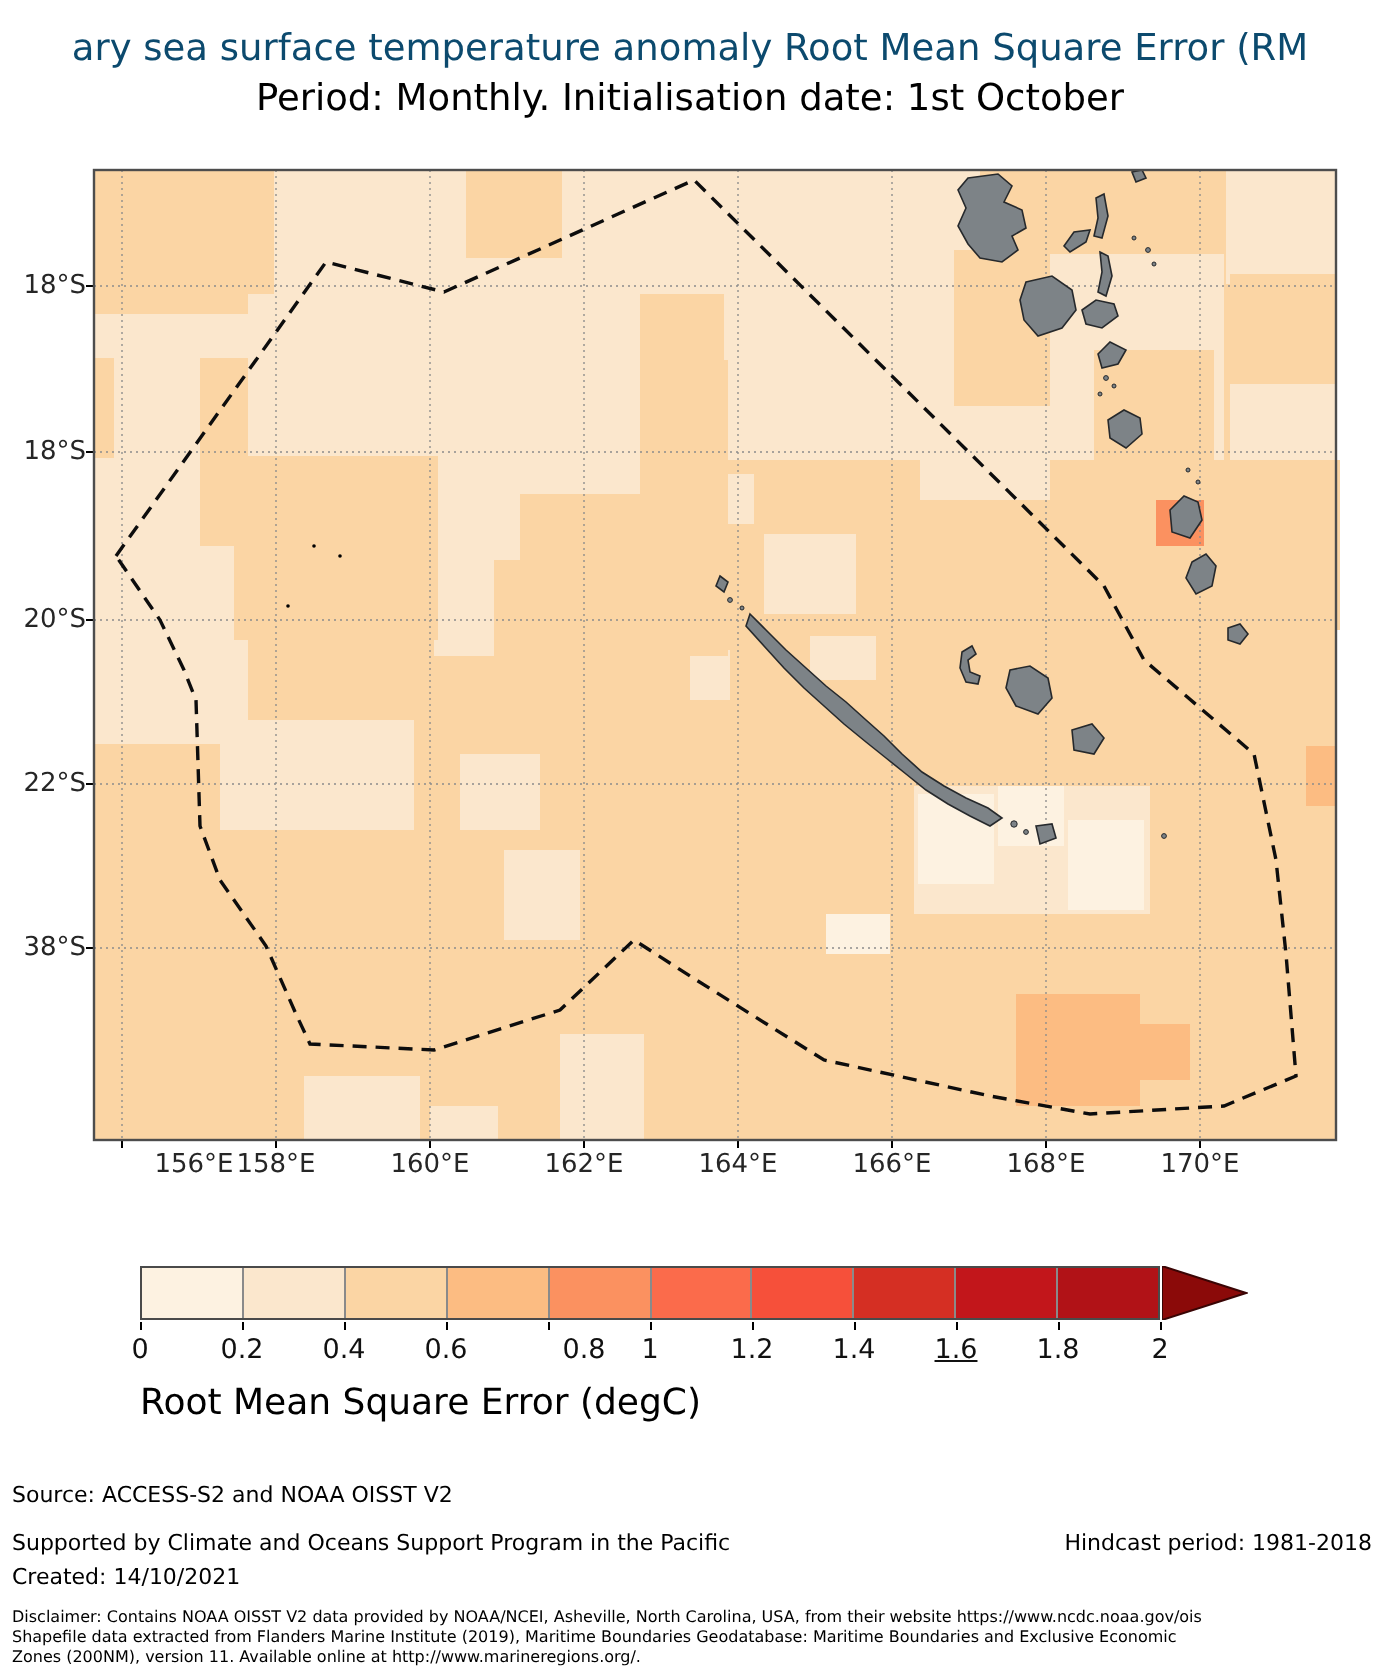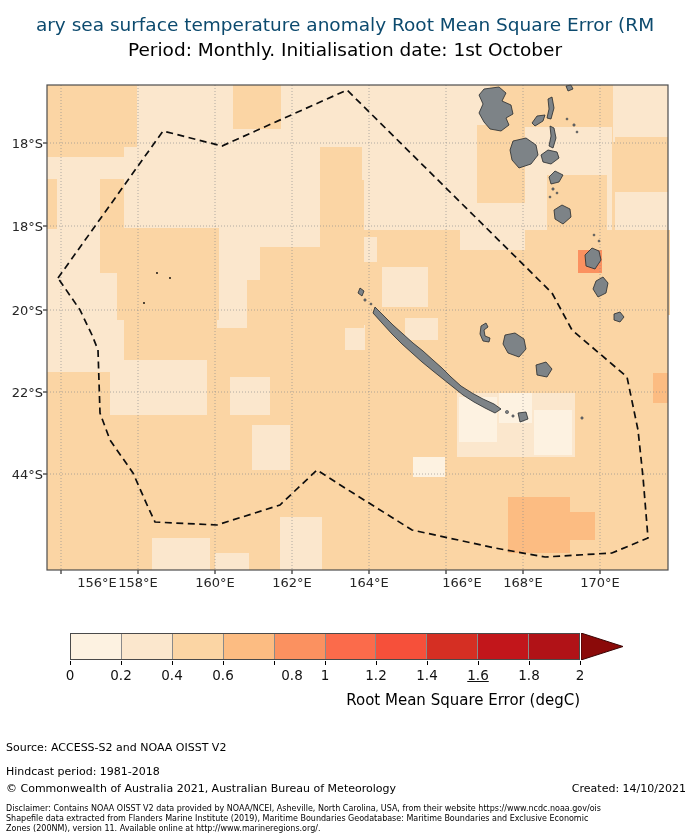--- a/index.html
+++ b/index.html
@@ -33,22 +33,22 @@
   }
   .cb-seg{flex:1 1 0;height:100%;}
   .cb-seg + .cb-seg{border-left:1px solid #8a8a8a;}
   #cb-arrow{left:581px;top:633px;}
   .cb-tick{position:absolute;top:661px;width:1px;height:4px;background:#000;}
   .cb-tick-label{
     position:absolute;top:667px;transform:translateX(-50%);
     font-size:13.5px;color:#111;white-space:nowrap;
   }
   #cb-axis-label{
-    left:70px;top:691px;width:510px;text-align:right;
-    font-size:15px;color:#000;
+    left:70px;top:691px;width:510px;text-align:left;
+    font-size:18px;color:#000;
   }
   #source-line{left:6px;top:741px;font-size:11px;color:#000;}
   .footer-row{
     left:6px;width:680px;display:flex;justify-content:space-between;
     font-size:11px;color:#000;white-space:nowrap;
   }
   #footer-row-1{top:765px;}
   #footer-row-2{top:782px;}
   #disclaimer{left:6px;top:804px;width:690px;font-size:8px;line-height:9.8px;color:#000;}
   .disclaimer-line{white-space:nowrap;overflow:hidden;}
@@ -163,28 +163,28 @@
       <line x1="-4" y1="389" x2="0" y2="389" stroke="#000" stroke-width="1"></line>
       <rect x="0" y="0" width="621" height="485" fill="none" stroke="#4d4d4d" stroke-width="1.2"></rect>
     </svg>
 </div>
 <div id="axis-labels">
     <div class="xtick-label" style="left: 61px; margin-left: 36px;">156°E</div>
     <div class="xtick-label" style="left: 138px;">158°E</div>
     <div class="xtick-label" style="left: 215px;">160°E</div>
     <div class="xtick-label" style="left: 292px;">162°E</div>
     <div class="xtick-label" style="left: 369px;">164°E</div>
-    <div class="xtick-label" style="left: 446px; margin-left: 16px;">166°E</div>
+    <div class="xtick-label" style="left: 446px;">166°E</div>
     <div class="xtick-label" style="left: 523px;">168°E</div>
     <div class="xtick-label" style="left: 600px;">170°E</div>
     <div class="ytick-label" style="top: 143px;">18°S</div>
     <div class="ytick-label" style="top: 226px;">18°S</div>
     <div class="ytick-label" style="top: 310px;">20°S</div>
     <div class="ytick-label" style="top: 392px;">22°S</div>
-    <div class="ytick-label" style="top: 474px;">44°S</div>
+    <div class="ytick-label" style="top: 474px;">38°S</div>
   </div>
 
 <div class="abs" id="cbar">
     <div class="cb-seg" style="background: rgb(253, 242, 225);"></div>
     <div class="cb-seg" style="background: rgb(251, 231, 205);"></div>
     <div class="cb-seg" style="background: rgb(251, 213, 164);"></div>
     <div class="cb-seg" style="background: rgb(252, 188, 130);"></div>
     <div class="cb-seg" style="background: rgb(251, 145, 96);"></div>
     <div class="cb-seg" style="background: rgb(251, 107, 75);"></div>
     <div class="cb-seg" style="background: rgb(246, 80, 58);"></div>
@@ -216,23 +216,23 @@
     <div class="cb-tick-label" style="left: 478px; text-decoration: underline;">1.6</div>
     <div class="cb-tick" style="left: 529px;"></div>
     <div class="cb-tick-label" style="left: 529px;">1.8</div>
     <div class="cb-tick" style="left: 580px;"></div>
     <div class="cb-tick-label" style="left: 580px;">2</div>
   </div>
 <div class="abs" id="cb-axis-label">Root Mean Square Error (degC)</div>
 
 <div class="abs" id="source-line">Source: ACCESS-S2 and NOAA OISST V2</div>
 <div class="abs footer-row" id="footer-row-1">
+  <span>Supported by Climate and Oceans Support Program in the Pacific</span>
   <span>Hindcast period: 1981-2018</span>
 </div>
 <div class="abs footer-row" id="footer-row-2">
-  <span>© Commonwealth of Australia 2021, Australian Bureau of Meteorology</span>
   <span>Created: 14/10/2021</span>
 </div>
 <div class="abs" id="disclaimer">
     <div class="disclaimer-line">Disclaimer: Contains NOAA OISST V2 data provided by NOAA/NCEI, Asheville, North Carolina, USA, from their website https://www.ncdc.noaa.gov/ois</div>
     <div class="disclaimer-line">Shapefile data extracted from Flanders Marine Institute (2019), Maritime Boundaries Geodatabase: Maritime Boundaries and Exclusive Economic</div>
     <div class="disclaimer-line">Zones (200NM), version 11. Available online at http://www.marineregions.org/.</div>
   </div>
 
 </body></html>

